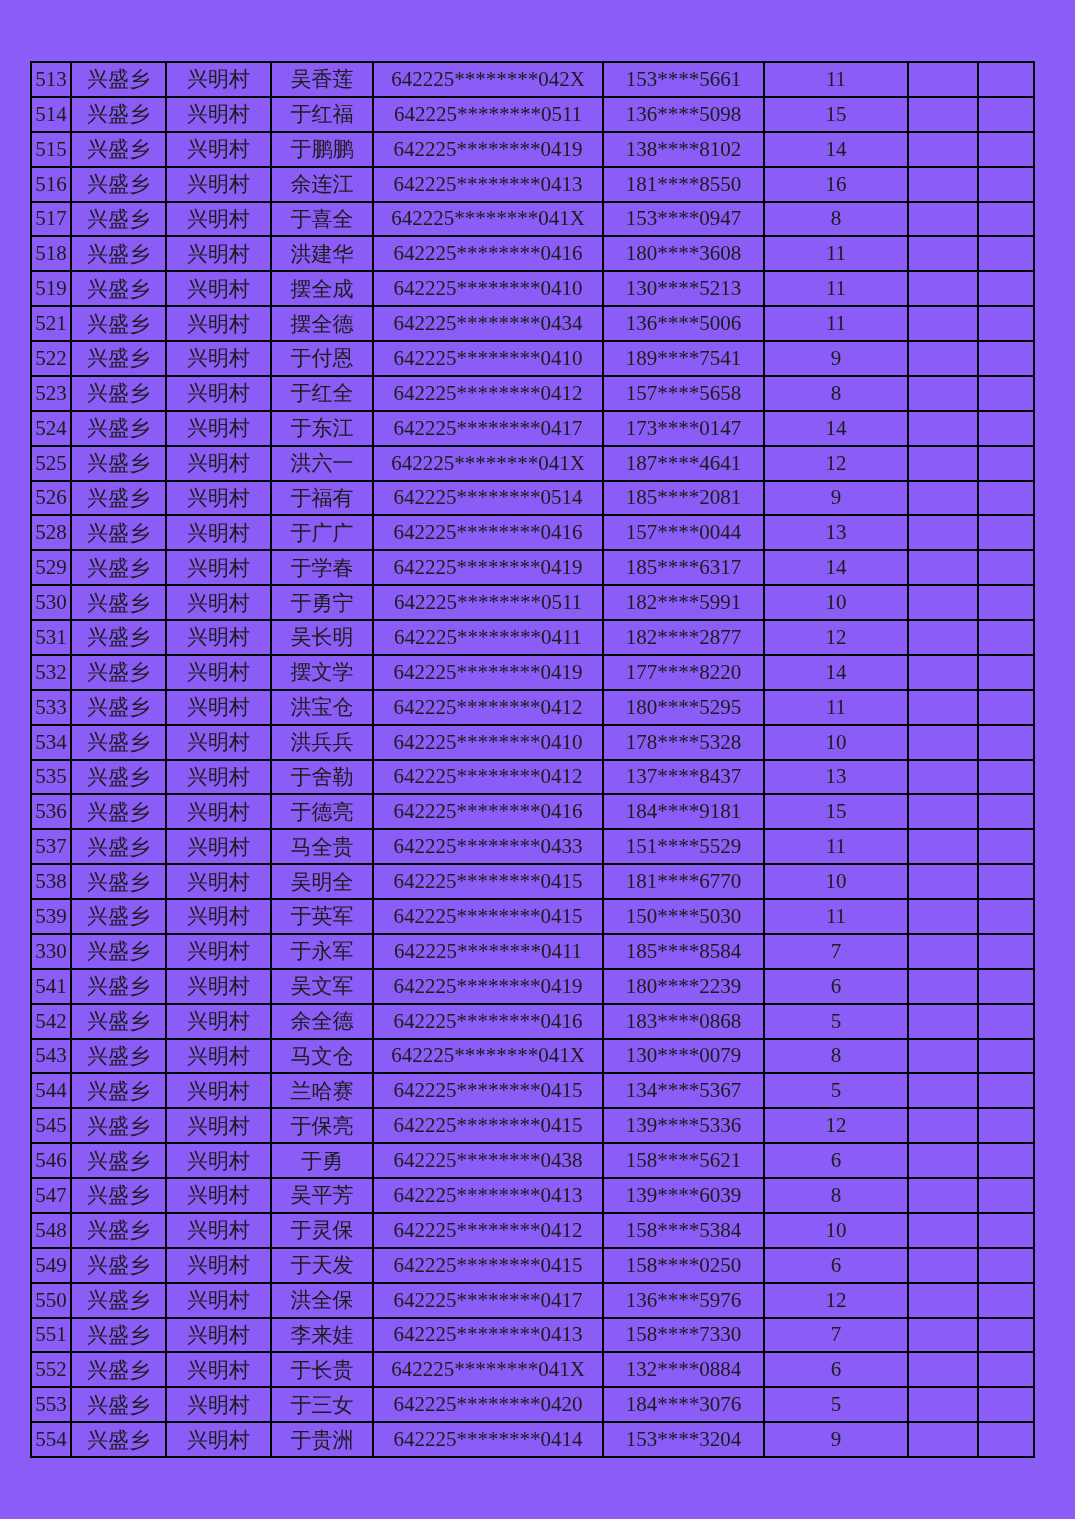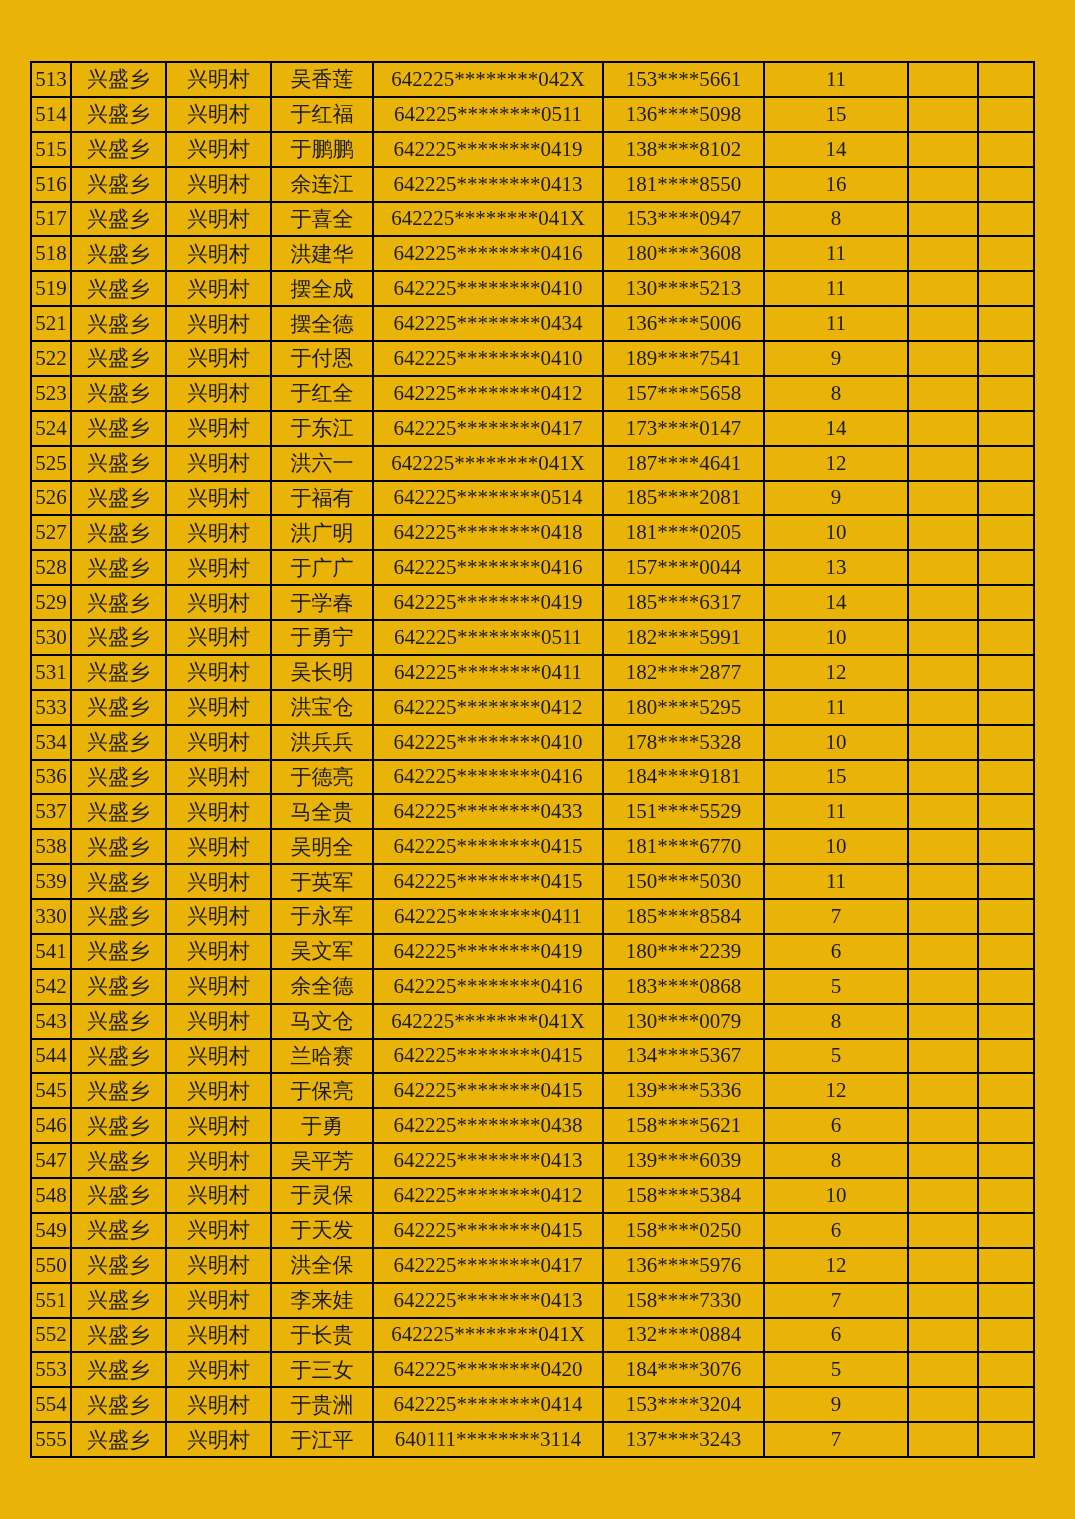--- a/index.html
+++ b/index.html
@@ -4,21 +4,21 @@
 <style>
   html, body {
     margin: 0;
     padding: 0;
     background: #ffffff;
   }
   .page {
     position: relative;
     width: 1075px;
     height: 1519px;
-    background: #eab308;
+    background: #8b5cf6;
     overflow: hidden;
   }
   table.roster {
     position: absolute;
     left: 30px;
     top: 61px;
     width: 1003px;
     height: 1397px;
     border-collapse: collapse;
     table-layout: fixed;
@@ -194,31 +194,20 @@
           <td class="c-township">兴盛乡</td>
           <td class="c-village">兴明村</td>
           <td class="c-name">于福有</td>
           <td class="c-id">642225********0514</td>
           <td class="c-phone">185****2081</td>
           <td class="c-count">9</td>
           <td class="c-blank"></td>
           <td class="c-blank"></td>
         </tr>
         <tr>
-          <td class="c-seq">527</td>
-          <td class="c-township">兴盛乡</td>
-          <td class="c-village">兴明村</td>
-          <td class="c-name">洪广明</td>
-          <td class="c-id">642225********0418</td>
-          <td class="c-phone">181****0205</td>
-          <td class="c-count">10</td>
-          <td class="c-blank"></td>
-          <td class="c-blank"></td>
-        </tr>
-        <tr>
           <td class="c-seq">528</td>
           <td class="c-township">兴盛乡</td>
           <td class="c-village">兴明村</td>
           <td class="c-name">于广广</td>
           <td class="c-id">642225********0416</td>
           <td class="c-phone">157****0044</td>
           <td class="c-count">13</td>
           <td class="c-blank"></td>
           <td class="c-blank"></td>
         </tr>
@@ -249,20 +238,31 @@
           <td class="c-township">兴盛乡</td>
           <td class="c-village">兴明村</td>
           <td class="c-name">吴长明</td>
           <td class="c-id">642225********0411</td>
           <td class="c-phone">182****2877</td>
           <td class="c-count">12</td>
           <td class="c-blank"></td>
           <td class="c-blank"></td>
         </tr>
         <tr>
+          <td class="c-seq">532</td>
+          <td class="c-township">兴盛乡</td>
+          <td class="c-village">兴明村</td>
+          <td class="c-name">摆文学</td>
+          <td class="c-id">642225********0419</td>
+          <td class="c-phone">177****8220</td>
+          <td class="c-count">14</td>
+          <td class="c-blank"></td>
+          <td class="c-blank"></td>
+        </tr>
+        <tr>
           <td class="c-seq">533</td>
           <td class="c-township">兴盛乡</td>
           <td class="c-village">兴明村</td>
           <td class="c-name">洪宝仓</td>
           <td class="c-id">642225********0412</td>
           <td class="c-phone">180****5295</td>
           <td class="c-count">11</td>
           <td class="c-blank"></td>
           <td class="c-blank"></td>
         </tr>
@@ -271,20 +271,31 @@
           <td class="c-township">兴盛乡</td>
           <td class="c-village">兴明村</td>
           <td class="c-name">洪兵兵</td>
           <td class="c-id">642225********0410</td>
           <td class="c-phone">178****5328</td>
           <td class="c-count">10</td>
           <td class="c-blank"></td>
           <td class="c-blank"></td>
         </tr>
         <tr>
+          <td class="c-seq">535</td>
+          <td class="c-township">兴盛乡</td>
+          <td class="c-village">兴明村</td>
+          <td class="c-name">于舍勒</td>
+          <td class="c-id">642225********0412</td>
+          <td class="c-phone">137****8437</td>
+          <td class="c-count">13</td>
+          <td class="c-blank"></td>
+          <td class="c-blank"></td>
+        </tr>
+        <tr>
           <td class="c-seq">536</td>
           <td class="c-township">兴盛乡</td>
           <td class="c-village">兴明村</td>
           <td class="c-name">于德亮</td>
           <td class="c-id">642225********0416</td>
           <td class="c-phone">184****9181</td>
           <td class="c-count">15</td>
           <td class="c-blank"></td>
           <td class="c-blank"></td>
         </tr>
@@ -476,29 +487,18 @@
           <td class="c-blank"></td>
         </tr>
         <tr>
           <td class="c-seq">554</td>
           <td class="c-township">兴盛乡</td>
           <td class="c-village">兴明村</td>
           <td class="c-name">于贵洲</td>
           <td class="c-id">642225********0414</td>
           <td class="c-phone">153****3204</td>
           <td class="c-count">9</td>
-          <td class="c-blank"></td>
-          <td class="c-blank"></td>
-        </tr>
-        <tr>
-          <td class="c-seq">555</td>
-          <td class="c-township">兴盛乡</td>
-          <td class="c-village">兴明村</td>
-          <td class="c-name">于江平</td>
-          <td class="c-id">640111********3114</td>
-          <td class="c-phone">137****3243</td>
-          <td class="c-count">7</td>
           <td class="c-blank"></td>
           <td class="c-blank"></td>
         </tr>
       </tbody>
   </table>
 </div>
 
 </body></html>

